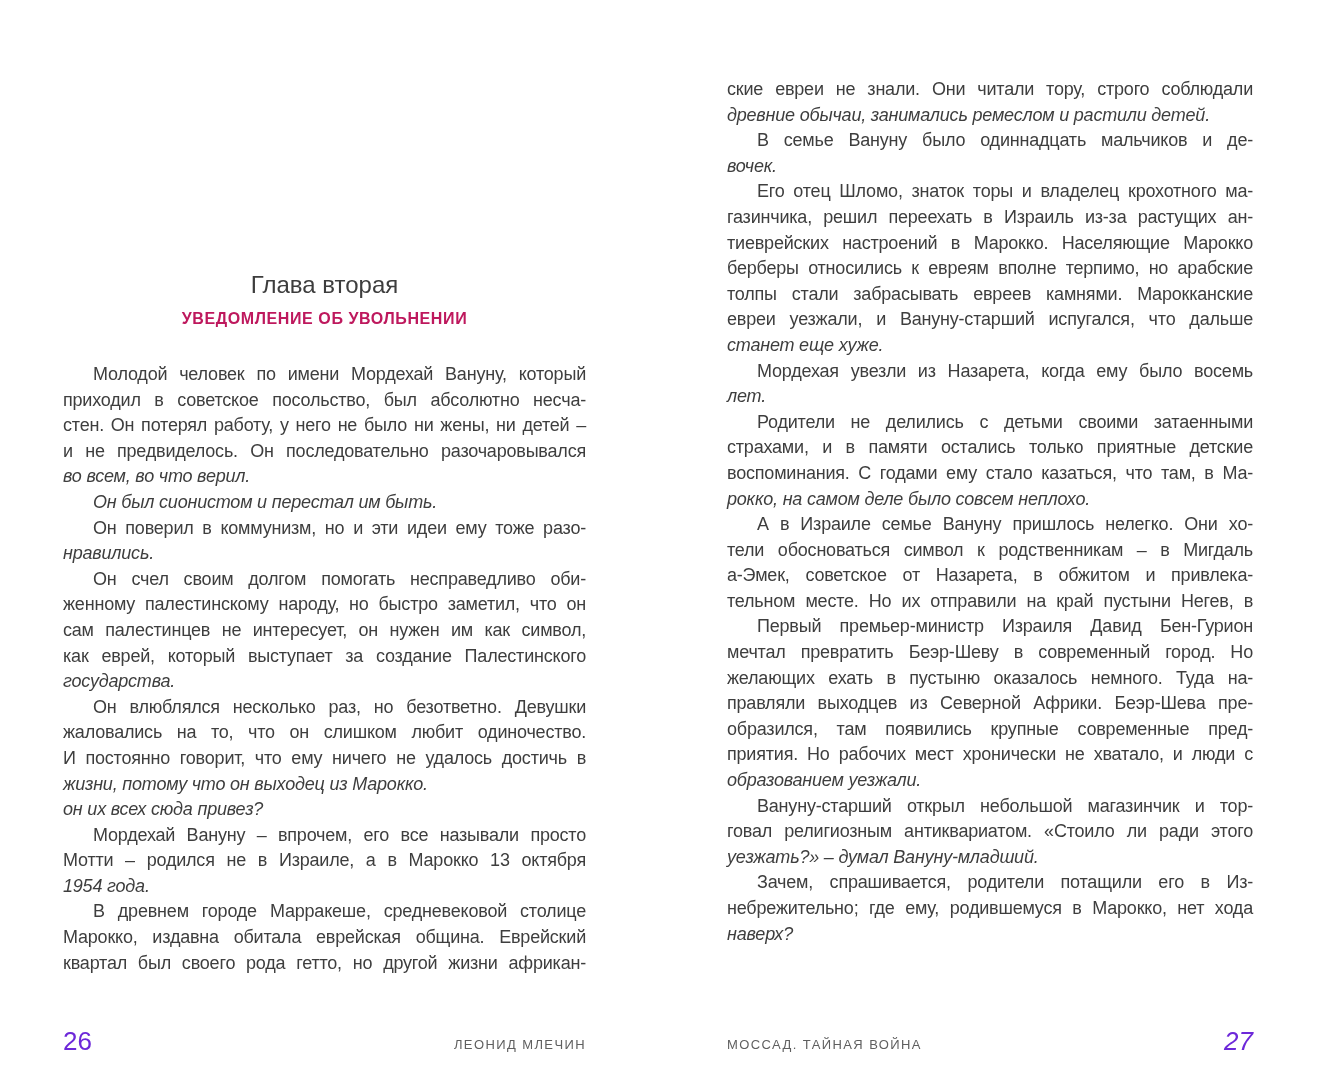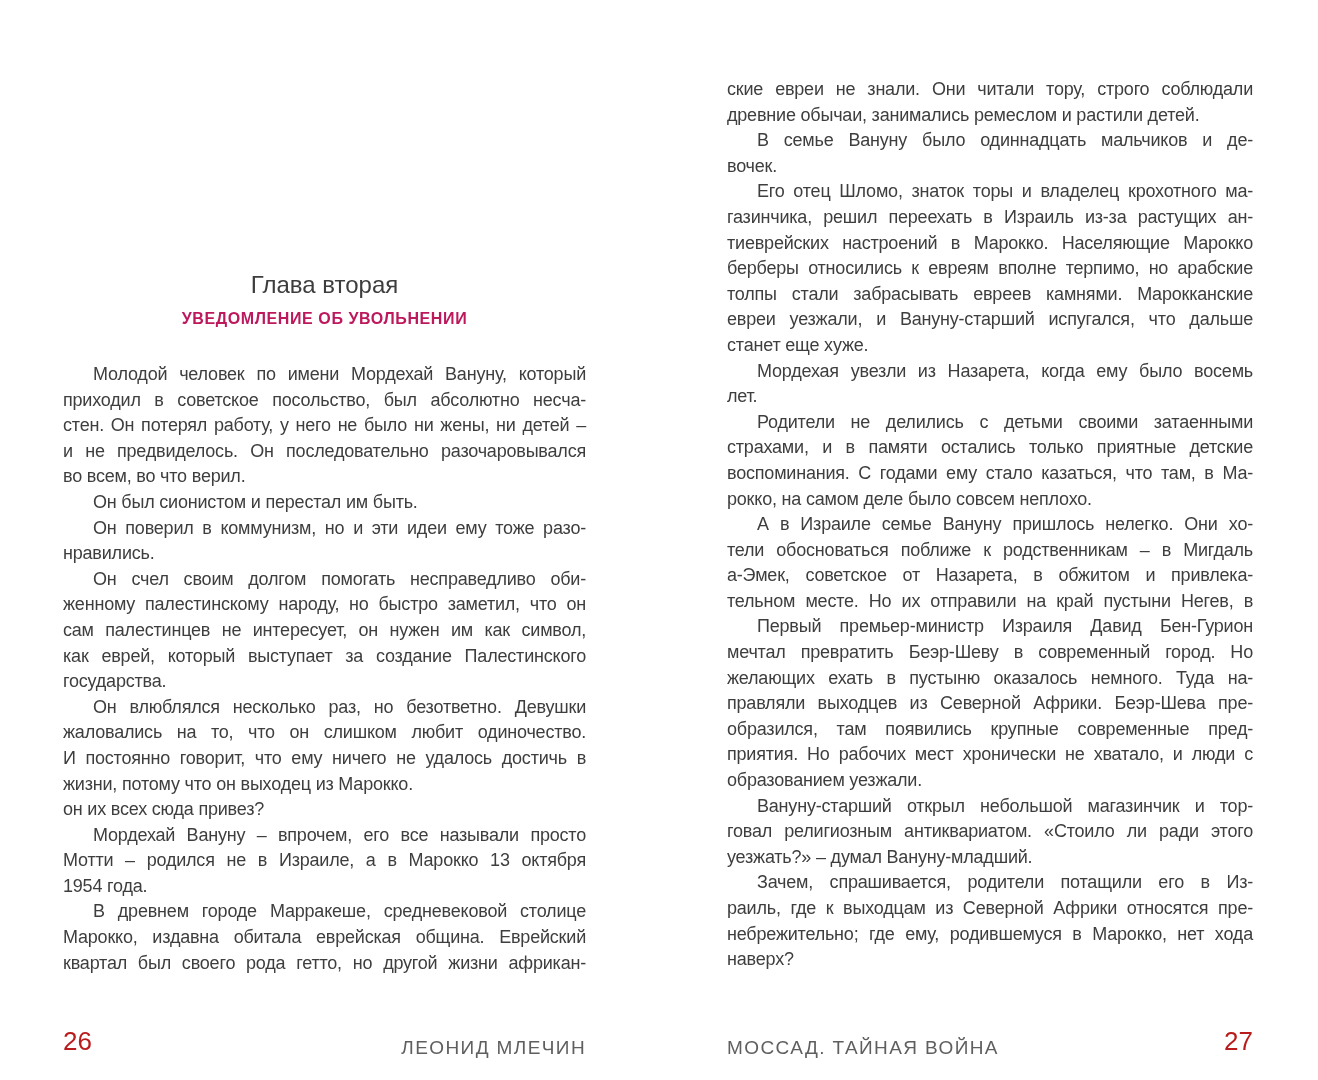--- a/index.html
+++ b/index.html
@@ -26,32 +26,32 @@
   .body-text { position: absolute; left: 0; right: 0; }
   .page.left  .body-text { top: 362px; }
   .page.right .body-text { top: 77px; }
 
   .line {
     font-size: 18px; line-height: 25.6px; letter-spacing: -0.2px;
     color: #3e3e3e;
     text-align: justify; text-align-last: justify;
     white-space: normal;
   }
-  .line.end { text-align-last: left; }
+  .line.end { text-align-last: left; font-style: italic; }
   .line.indent { text-indent: 30px; }
 
   .pagenum {
-    position: absolute; top: 1027px; font-size: 26px; color: #b91c1c;
+    position: absolute; top: 1027px; font-size: 26px; color: #6d28d9;
     line-height: 1.1;
   }
   .page.left  .pagenum { left: 0; }
-  .page.right .pagenum { right: 0; text-align: right; }
+  .page.right .pagenum { right: 0; text-align: right; font-style: italic; }
 
   .running-footer {
-    position: absolute; top: 1037px; font-size: 19px;
+    position: absolute; top: 1037px; font-size: 13px;
     letter-spacing: 1.4px; color: #5f5f5f; line-height: 1.2;
   }
   .page.left  .running-footer { right: 0; text-align: right; }
   .page.right .running-footer { left: 0; }
 </style>
 </head>
 <body>
 
 <div class="spread">
 
@@ -103,35 +103,34 @@
         <div class="line">толпы стали забрасывать евреев камнями. Марокканские</div>
         <div class="line">евреи уезжали, и Вануну-старший испугался, что дальше</div>
         <div class="line end">станет еще хуже.</div>
         <div class="line indent">Мордехая увезли из Назарета, когда ему было восемь</div>
         <div class="line end">лет.</div>
         <div class="line indent">Родители не делились с детьми своими затаенными</div>
         <div class="line">страхами, и в памяти остались только приятные детские</div>
         <div class="line">воспоминания. С годами ему стало казаться, что там, в Ма-</div>
         <div class="line end">рокко, на самом деле было совсем неплохо.</div>
         <div class="line indent">А в Израиле семье Вануну пришлось нелегко. Они хо-</div>
-        <div class="line">тели обосноваться поближе к родственникам – в Мигдаль</div>
+        <div class="line">тели обосноваться символ к родственникам – в Мигдаль</div>
         <div class="line">а-Эмек, советское от Назарета, в обжитом и привлека-</div>
         <div class="line">тельном месте. Но их отправили на край пустыни Негев, в</div>
         <div class="line indent">Первый премьер-министр Израиля Давид Бен-Гурион</div>
         <div class="line">мечтал превратить Беэр-Шеву в современный город. Но</div>
         <div class="line">желающих ехать в пустыню оказалось немного. Туда на-</div>
         <div class="line">правляли выходцев из Северной Африки. Беэр-Шева пре-</div>
         <div class="line">образился, там появились крупные современные пред-</div>
         <div class="line">приятия. Но рабочих мест хронически не хватало, и люди с</div>
         <div class="line end">образованием уезжали.</div>
         <div class="line indent">Вануну-старший открыл небольшой магазинчик и тор-</div>
         <div class="line">говал религиозным антиквариатом. «Стоило ли ради этого</div>
         <div class="line end">уезжать?» – думал Вануну-младший.</div>
         <div class="line indent">Зачем, спрашивается, родители потащили его в Из-</div>
-        <div class="line">раиль, где к выходцам из Северной Африки относятся пре-</div>
         <div class="line">небрежительно; где ему, родившемуся в Марокко, нет хода</div>
         <div class="line end">наверх?</div>
       </div>
     <div class="pagenum">27</div>
     <div class="running-footer">МОССАД. ТАЙНАЯ ВОЙНА</div>
   </section>
 
 </div>
 
 </body></html>

